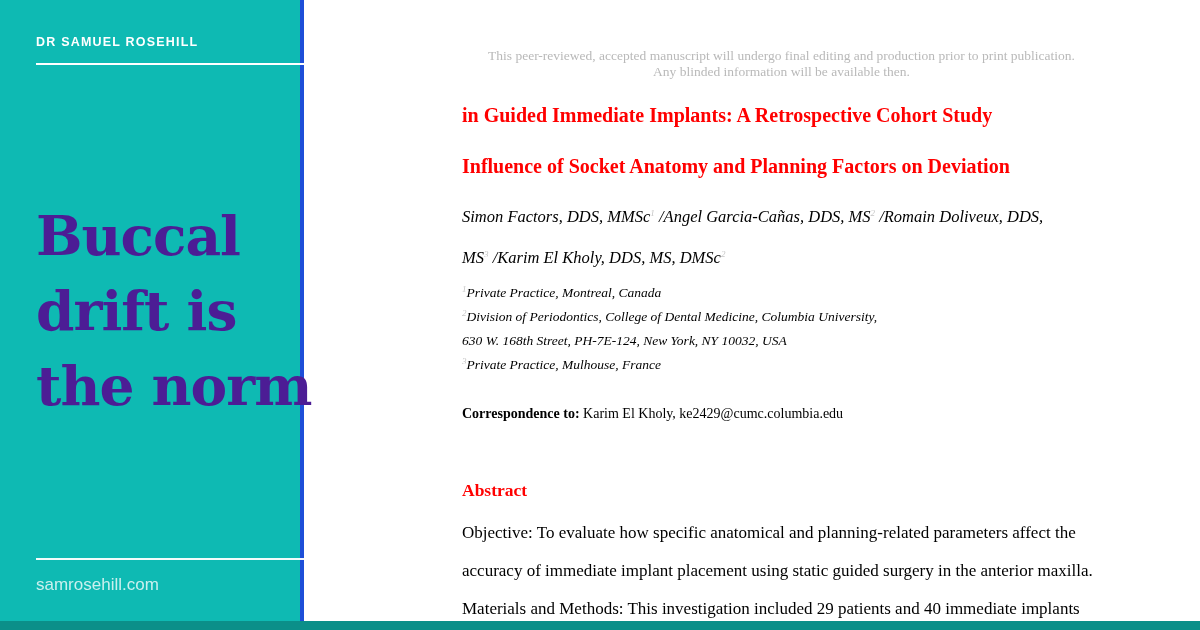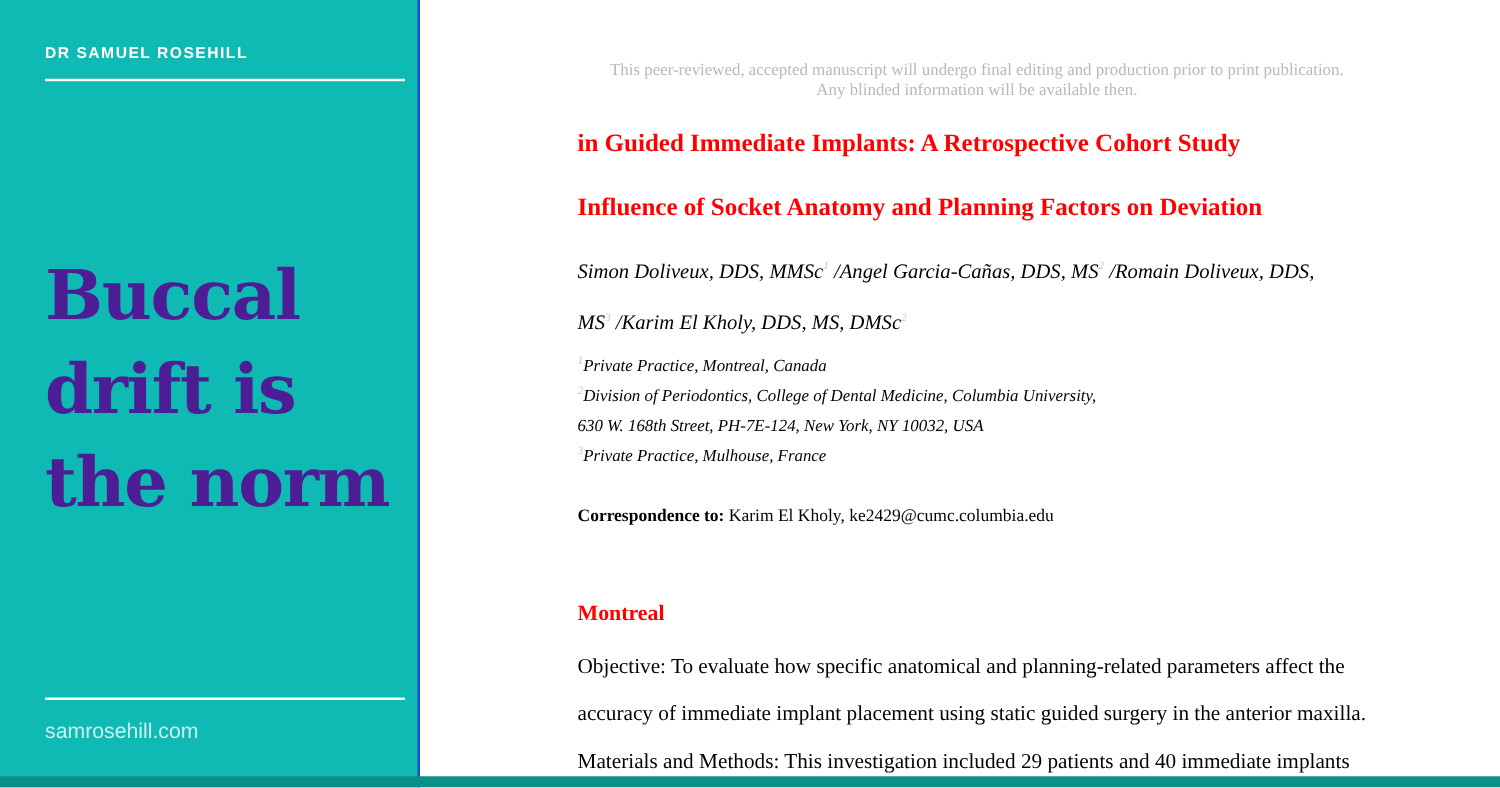--- a/index.html
+++ b/index.html
@@ -1,23 +1,23 @@
 <!DOCTYPE html>
 <html><head>
 <meta charset="utf-8">
 <style>
   * { margin: 0; padding: 0; box-sizing: border-box; }
   html, body { width: 1200px; height: 630px; overflow: hidden; background: #ffffff; }
   .card { position: relative; width: 1200px; height: 630px; background: #ffffff; }
 
   
   .sidebar {
-    position: absolute; left: 0; top: 0; width: 336px; height: 630px;
+    position: absolute; left: 0; top: 0; width: 304px; height: 630px;
     background: #0ebab3;
-    border-right: 2px solid #1d4ed8;
+    border-right: 4px solid #1d4ed8;
     font-family: "Liberation Sans", sans-serif;
   }
   .brand {
     position: absolute; top: 34px; left: 36px;
     color: #ffffff; font-size: 12.5px; font-weight: 700;
     letter-spacing: 1.2px; line-height: 16px;
   }
   .rule {
     position: absolute; left: 36px; width: 288px; height: 2px;
     background: #ffffff;
@@ -100,36 +100,36 @@
       <span>This peer-reviewed, accepted manuscript will undergo final editing and production prior to print publication.</span><br>
       <span>Any blinded information will be available then.</span>
     </div>
 
     <div class="doc-block paper-title">
       <div>in Guided Immediate Implants: A Retrospective Cohort Study</div>
       <div>Influence of Socket Anatomy and Planning Factors on Deviation</div>
     </div>
 
     <div class="doc-block authors">
-      <div><span>Simon Doliveux, DDS, MMSc</span><sup class="marker">1</sup><span> /Angel Garcia-Cañas, DDS, MS</span><sup class="marker">2</sup><span> /Romain Doliveux, DDS,</span></div>
+      <div><span>Simon Factors, DDS, MMSc</span><sup class="marker">1</sup><span> /Angel Garcia-Cañas, DDS, MS</span><sup class="marker">2</sup><span> /Romain Doliveux, DDS,</span></div>
       <div><span>MS</span><sup class="marker">3</sup><span> /Karim El Kholy, DDS, MS, DMSc</span><sup class="marker">2</sup></div>
     </div>
 
     <div class="doc-block affiliations">
       <div><sup class="marker">1</sup><span>Private Practice, Montreal, Canada</span></div>
       <div><sup class="marker">2</sup><span>Division of Periodontics, College of Dental Medicine, Columbia University,</span></div>
       <div><sup class="marker"></sup><span>630 W. 168th Street, PH-7E-124, New York, NY 10032, USA</span></div>
       <div><sup class="marker">3</sup><span>Private Practice, Mulhouse, France</span></div>
     </div>
 
     <div class="doc-block correspondence">
       <b>Correspondence to:</b><span> Karim El Kholy, ke2429@cumc.columbia.edu</span>
     </div>
 
-    <div class="doc-block abstract-heading">Montreal</div>
+    <div class="doc-block abstract-heading">Abstract</div>
 
     <div class="doc-block abstract-body">
       <div>Objective: To evaluate how specific anatomical and planning-related parameters affect the</div>
       <div>accuracy of immediate implant placement using static guided surgery in the anterior maxilla.</div>
       <div>Materials and Methods: This investigation included 29 patients and 40 immediate implants</div>
     </div>
 
   </section>
 
   <div class="bottom-strip"></div>

